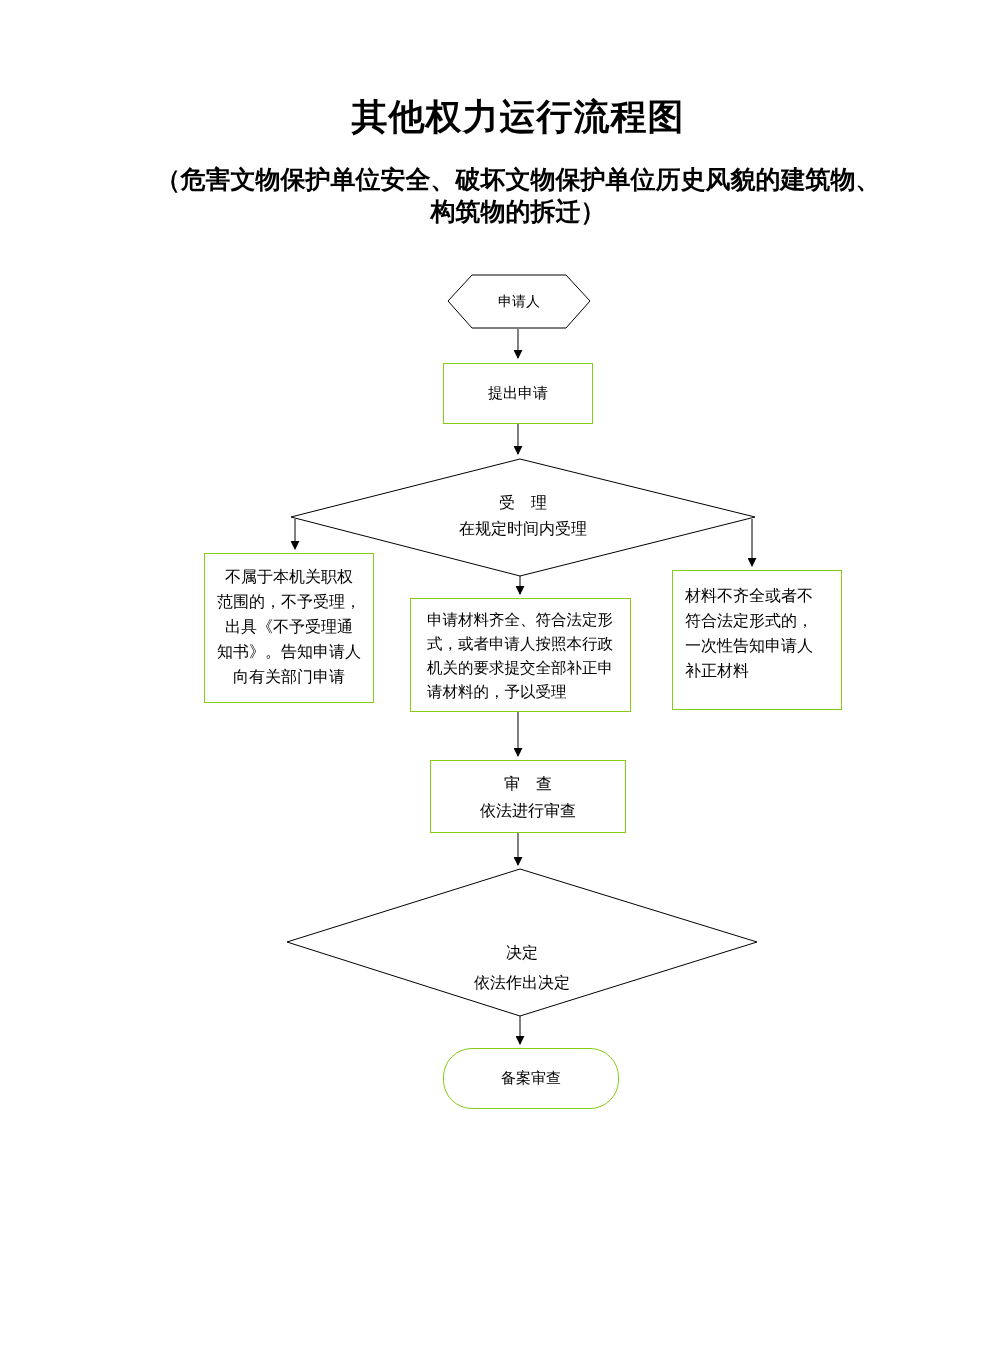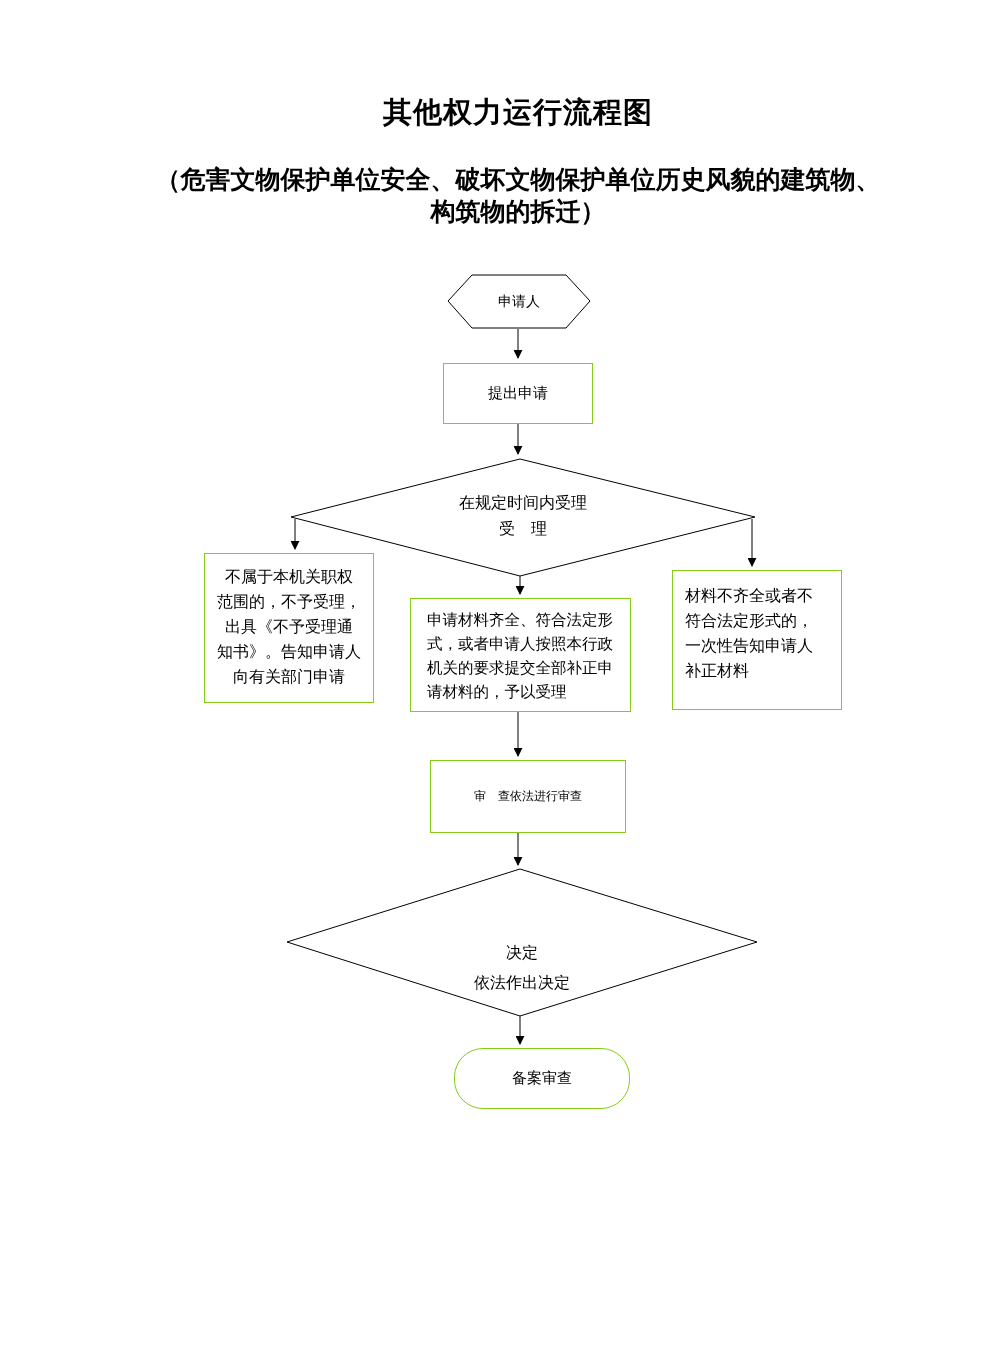--- a/index.html
+++ b/index.html
@@ -4,21 +4,21 @@
 <style>
   html,body { margin:0; padding:0; background:#ffffff; }
   .page {
     position:relative; width:998px; height:1366px; background:#ffffff;
     font-family:"Liberation Serif","DejaVu Serif",serif; color:#000;
     overflow:hidden;
   }
   .centered { position:absolute; left:38px; width:960px; text-align:center; }
   .title {
     top:93px; font-family:"Liberation Sans","DejaVu Sans",sans-serif;
-    font-weight:bold; font-size:29px; letter-spacing:1px;
+    font-weight:bold; font-size:36px; letter-spacing:1px;
   }
   .subtitle {
     top:163px; font-family:"Liberation Sans","DejaVu Sans",sans-serif;
     font-weight:bold; font-size:25px; line-height:32px;
   }
   svg.layer { position:absolute; left:0; top:0; }
   svg.layer polygon { fill:#ffffff; stroke:#000; stroke-width:1; }
   svg.layer line { stroke:#000; stroke-width:1; }
   .box {
     position:absolute; box-sizing:border-box; border:1px solid #84cc16;
@@ -33,23 +33,23 @@
   .box-accepted {
     left:410px; top:598px; width:221px; height:114px;
     padding:9px 4px 0 16px; text-align:left; font-size:15.5px; line-height:24px;
   }
   .box-supplement {
     left:672px; top:570px; width:170px; height:140px;
     padding:12px 4px 15px 12px; text-align:left; font-size:16px; line-height:25px;
   }
   .box-review {
     left:430px; top:760px; width:196px; height:73px;
-    flex-direction:row; font-size:12px; line-height:27px; text-align:center;
+    flex-direction:column; font-size:16px; line-height:27px; text-align:center;
   }
-  .box-record { left:454px; top:1048px; width:176px; height:61px;border-radius:29px; }
+  .box-record { left:443px; top:1048px; width:176px; height:61px;border-radius:29px; }
   .hex-label {
     position:absolute; left:448px; top:276px; width:142px; height:52px;
     font-size:14px;
   }
   .dlabel { position:absolute; text-align:center; font-size:16px; }
   .dlabel-1 { left:291px; top:490px; width:464px; line-height:26px; }
   .dlabel-2 { left:287px; top:912px; width:470px; line-height:30px;margin-top:26px; }
 </style>
 </head>
 <body>
@@ -85,22 +85,22 @@
     <line x1="520" y1="1016" x2="520" y2="1044" marker-end="url(#arrow)"></line>
   </svg>
 
   <div class="hex-label flexcenter">申请人</div>
 
   <div class="box box-submit flexcenter">
     <span>提出申请</span>
   </div>
 
   <div class="dlabel dlabel-1">
+    <div>受　理</div>
     <div>在规定时间内受理</div>
-    <div>受　理</div>
   </div>
 
   <div class="box box-not-accepted">
     <div>不属于本机关职权</div>
     <div>范围的，不予受理，</div>
     <div>出具《不予受理通</div>
     <div>知书》。告知申请人</div>
     <div>向有关部门申请</div>
   </div>
 

